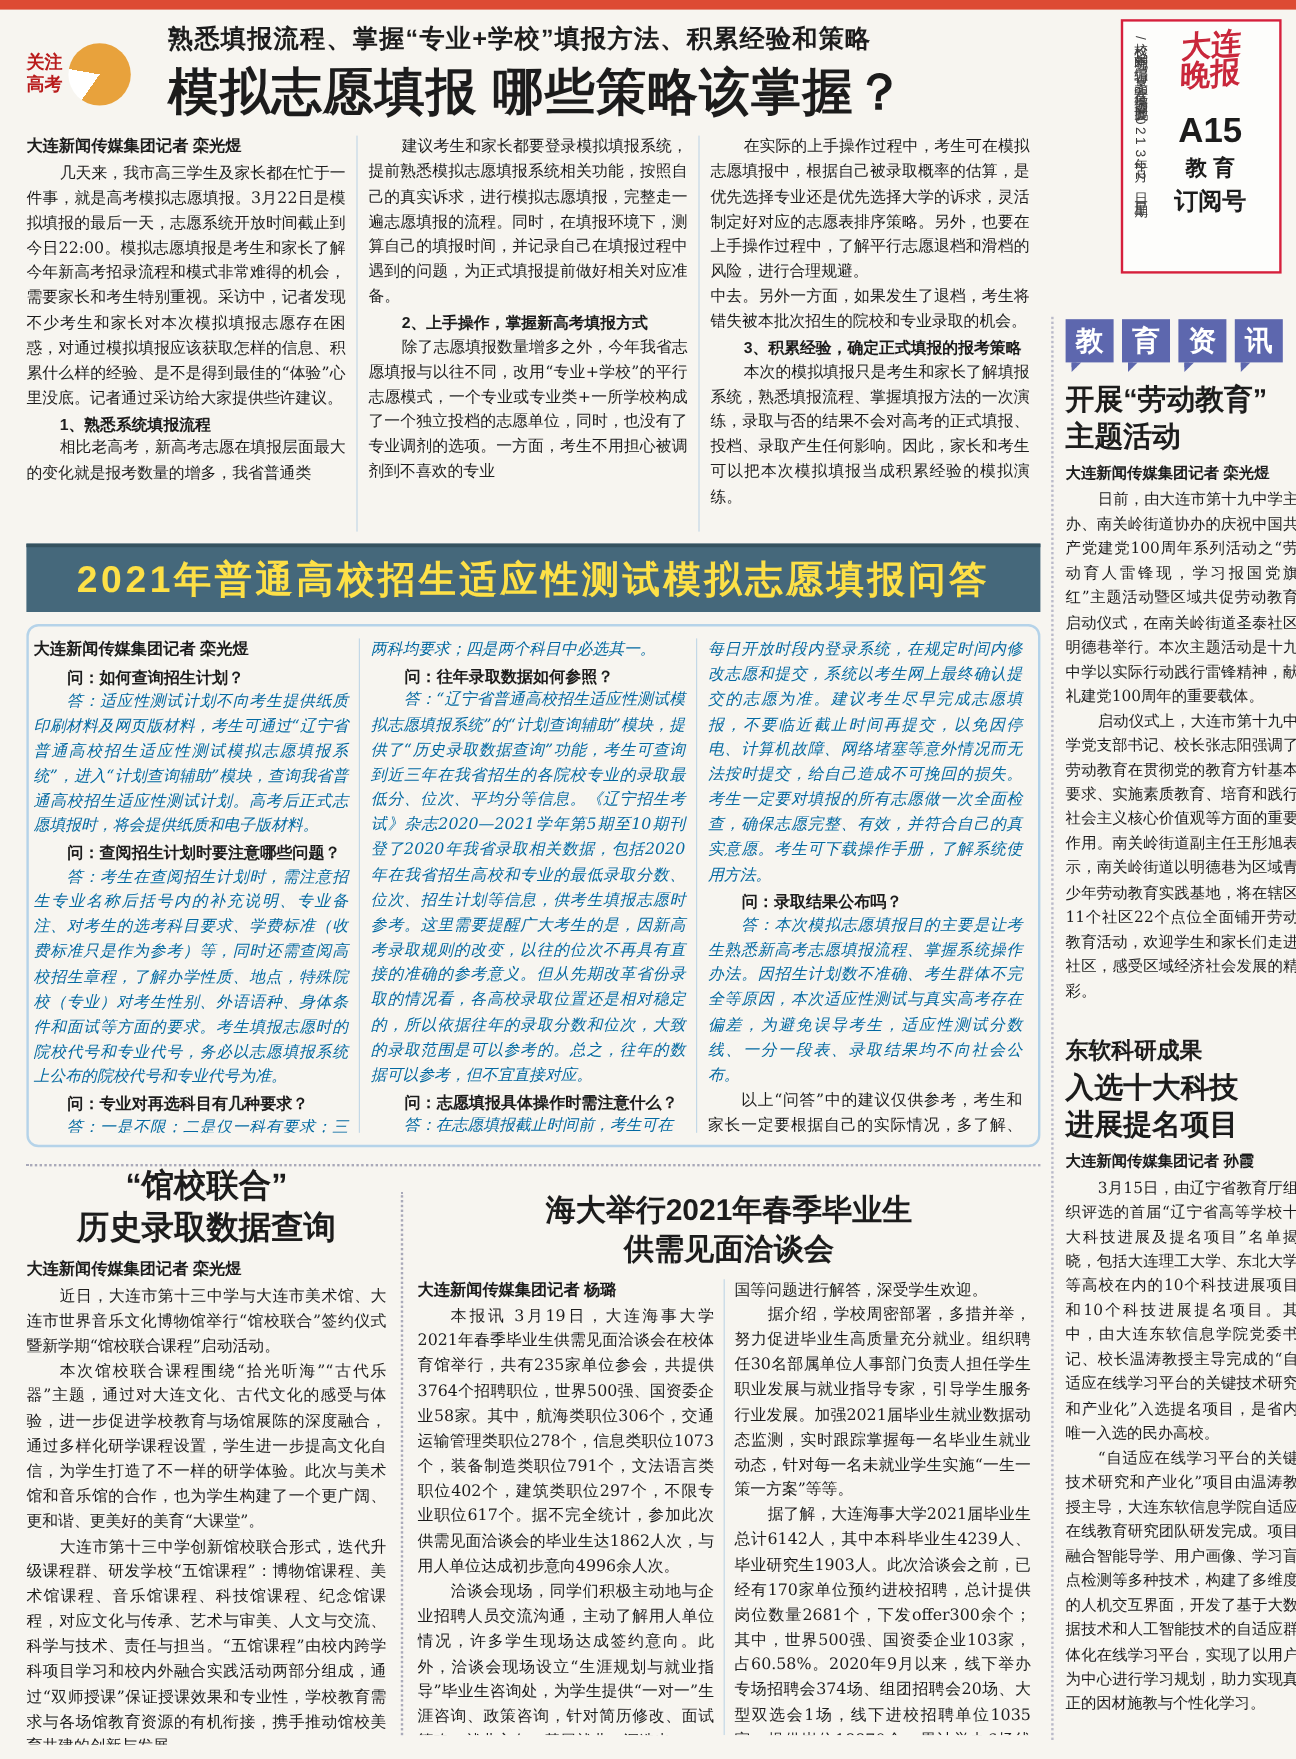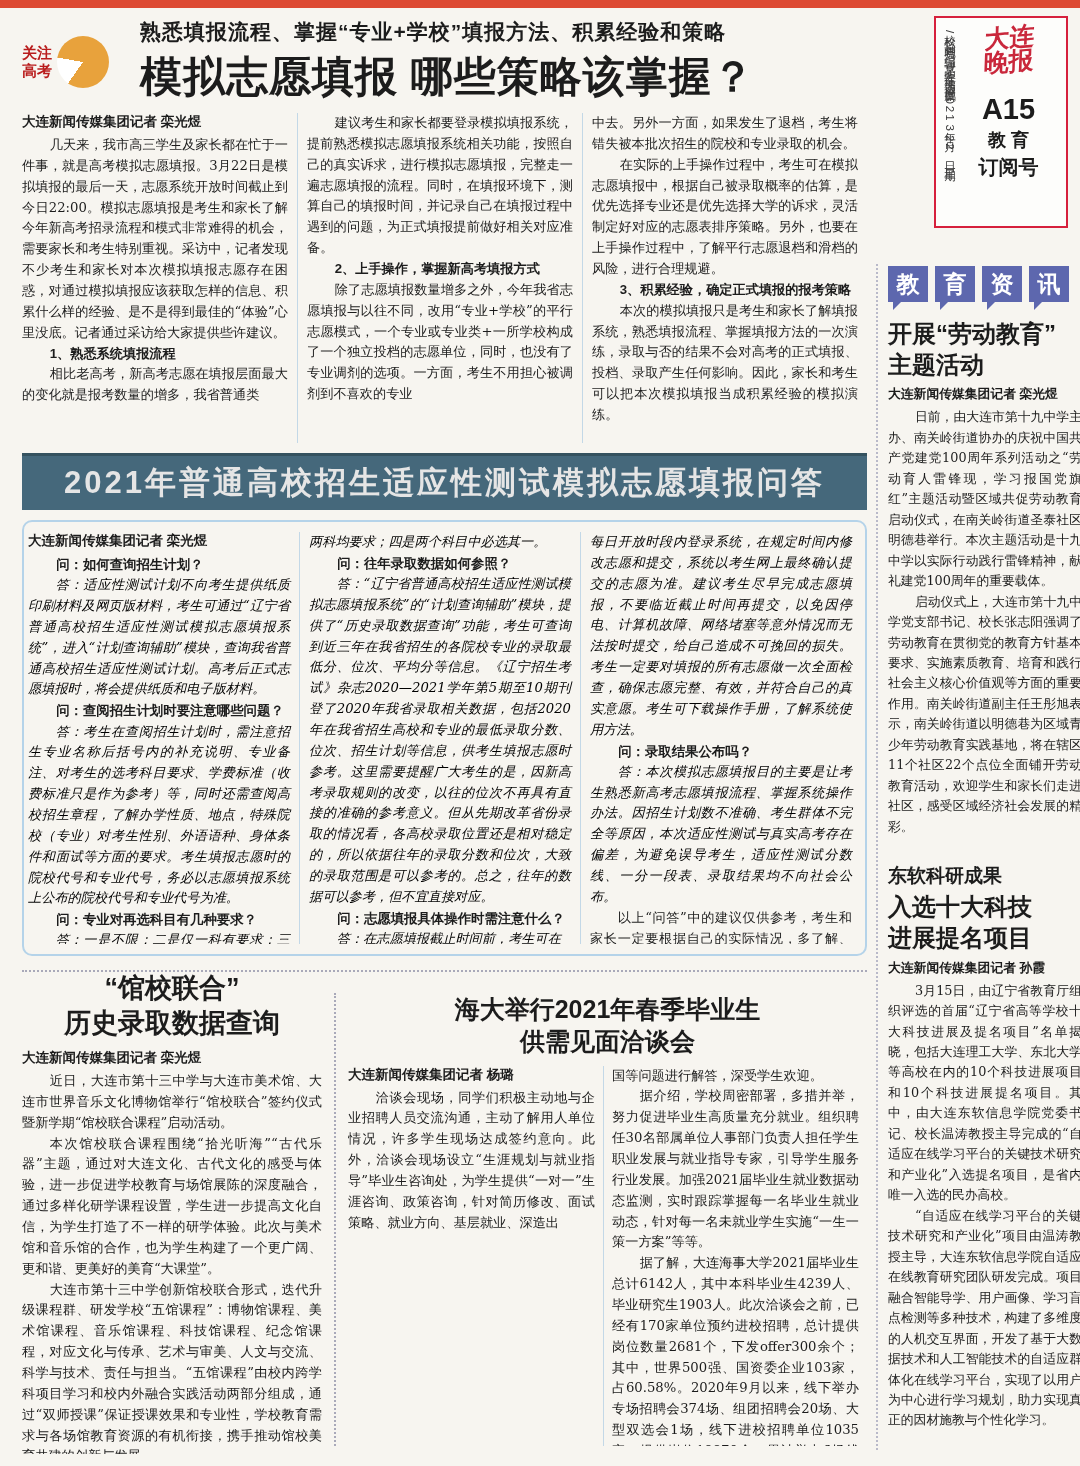--- a/index.html
+++ b/index.html
@@ -40,25 +40,25 @@
   .cols{display:flex;}
   .col{flex:1;padding:0 9px;overflow:hidden;}
   .col:first-child{padding-left:0;}
   .col+.col{border-left:1px solid #c3d8e7;}
   .lead-cols{height:330px;}
 
   .byline{font-weight:700;font-size:13.5px;margin:0 0 4px;font-family:"Liberation Sans",sans-serif;}
   .para{font-size:13.2px;line-height:1.58;margin:0;text-indent:2.1em;text-align:justify;}
   .subhead{font-weight:700;font-family:"Liberation Sans",sans-serif;}
   .q{font-weight:700;font-family:"Liberation Sans",sans-serif;font-size:13.4px;}
-  .ans{font-style:italic;color:#000000;}
+  .ans{font-style:italic;color:#0369a1;}
   .noindent{text-indent:0;}
   .note{font-style:normal;color:#1c1c1c;}
 
-  .qa-banner{height:54px;margin:10px 0 10px;background:#45687b;color:#e5e5e5;display:flex;
+  .qa-banner{height:54px;margin:10px 0 10px;background:#45687b;color:#fde047;display:flex;
              align-items:center;justify-content:center;font-size:31px;font-weight:700;
              letter-spacing:3px;font-family:"Liberation Sans",sans-serif;
              border-top:3px solid #35525f;}
   .qa-box{border:2px solid #b5d3e9;border-radius:10px;padding:10px 4px;height:412px;overflow:hidden;}
 
   .bottom{display:flex;border-top:2px dotted #a9a9b9;margin-top:14px;padding-top:12px;
           height:470px;overflow:hidden;align-items:center;}
   .museum{width:300px;flex:none;padding-right:12px;overflow:hidden;}
   .maritime{flex:1;border-left:2px dotted #a9a9b9;padding-left:12px;overflow:hidden;}
   .center-head{text-align:center;font-weight:900;line-height:1.3;
@@ -131,22 +131,22 @@
       <p class="para">几天来，我市高三学生及家长都在忙于一件事，就是高考模拟志愿填报。3月22日是模拟填报的最后一天，志愿系统开放时间截止到今日22:00。模拟志愿填报是考生和家长了解今年新高考招录流程和模式非常难得的机会，需要家长和考生特别重视。采访中，记者发现不少考生和家长对本次模拟填报志愿存在困惑，对通过模拟填报应该获取怎样的信息、积累什么样的经验、是不是得到最佳的“体验”心里没底。记者通过采访给大家提供些许建议。</p>
           <p class="para subhead">1、熟悉系统填报流程</p>
           <p class="para">相比老高考，新高考志愿在填报层面最大的变化就是报考数量的增多，我省普通类</p>
         </div>
       <div class="col">
           <p class="para">建议考生和家长都要登录模拟填报系统，提前熟悉模拟志愿填报系统相关功能，按照自己的真实诉求，进行模拟志愿填报，完整走一遍志愿填报的流程。同时，在填报环境下，测算自己的填报时间，并记录自己在填报过程中遇到的问题，为正式填报提前做好相关对应准备。</p>
           <p class="para subhead">2、上手操作，掌握新高考填报方式</p>
           <p class="para">除了志愿填报数量增多之外，今年我省志愿填报与以往不同，改用“专业+学校”的平行志愿模式，一个专业或专业类+一所学校构成了一个独立投档的志愿单位，同时，也没有了专业调剂的选项。一方面，考生不用担心被调剂到不喜欢的专业</p>
         </div>
       <div class="col">
+          <p class="para">在实际的上手操作过程中，考生可在模拟志愿填报中，根据自己被录取概率的估算，是优先选择专业还是优先选择大学的诉求，灵活制定好对应的志愿表排序策略。另外，也要在上手操作过程中，了解平行志愿退档和滑档的风险，进行合理规避。</p>
           <p class="para noindent">中去。另外一方面，如果发生了退档，考生将错失被本批次招生的院校和专业录取的机会。</p>
-          <p class="para">在实际的上手操作过程中，考生可在模拟志愿填报中，根据自己被录取概率的估算，是优先选择专业还是优先选择大学的诉求，灵活制定好对应的志愿表排序策略。另外，也要在上手操作过程中，了解平行志愿退档和滑档的风险，进行合理规避。</p>
           <p class="para subhead">3、积累经验，确定正式填报的报考策略</p>
           <p class="para">本次的模拟填报只是考生和家长了解填报系统，熟悉填报流程、掌握填报方法的一次演练，录取与否的结果不会对高考的正式填报、投档、录取产生任何影响。因此，家长和考生可以把本次模拟填报当成积累经验的模拟演练。</p>
         </div>
     </div>
 
     <div class="qa-banner">
       <span>2021年普通高校招生适应性测试模拟志愿填报问答</span>
     </div>
     <div class="cols qa-box">
       <div class="col">
@@ -187,20 +187,21 @@
           </div>
       </div>
       <div class="maritime">
         <div class="center-head">
           <span>海大举行2021年春季毕业生</span>
           <span>供需见面洽谈会</span>
         </div>
         <div class="cols maritime-cols">
           <div class="col">
             <p class="byline">大连新闻传媒集团记者 杨璐</p>
+          <p class="para">本报讯 3月19日，大连海事大学2021年春季毕业生供需见面洽谈会在校体育馆举行，共有235家单位参会，共提供3764个招聘职位，世界500强、国资委企业58家。其中，航海类职位306个，交通运输管理类职位278个，信息类职位1073个，装备制造类职位791个，文法语言类职位402个，建筑类职位297个，不限专业职位617个。据不完全统计，参加此次供需见面洽谈会的毕业生达1862人次，与用人单位达成初步意向4996余人次。</p>
               <p class="para">洽谈会现场，同学们积极主动地与企业招聘人员交流沟通，主动了解用人单位情况，许多学生现场达成签约意向。此外，洽谈会现场设立“生涯规划与就业指导”毕业生咨询处，为学生提供“一对一”生涯咨询、政策咨询，针对简历修改、面试策略、就业方向、基层就业、深造出</p>
             </div>
           <div class="col">
               <p class="para noindent">国等问题进行解答，深受学生欢迎。</p>
               <p class="para">据介绍，学校周密部署，多措并举，努力促进毕业生高质量充分就业。组织聘任30名部属单位人事部门负责人担任学生职业发展与就业指导专家，引导学生服务行业发展。加强2021届毕业生就业数据动态监测，实时跟踪掌握每一名毕业生就业动态，针对每一名未就业学生实施“一生一策一方案”等等。</p>
               <p class="para">据了解，大连海事大学2021届毕业生总计6142人，其中本科毕业生4239人、毕业研究生1903人。此次洽谈会之前，已经有170家单位预约进校招聘，总计提供岗位数量2681个，下发offer300余个；其中，世界500强、国资委企业103家，占60.58%。2020年9月以来，线下举办专场招聘会374场、组团招聘会20场、大型双选会1场，线下进校招聘单位1035家，提供岗位18870个；累计举办6场线上双选会，参会单位1300余家。</p>
             </div>
         </div>
       </div>
     </div>

